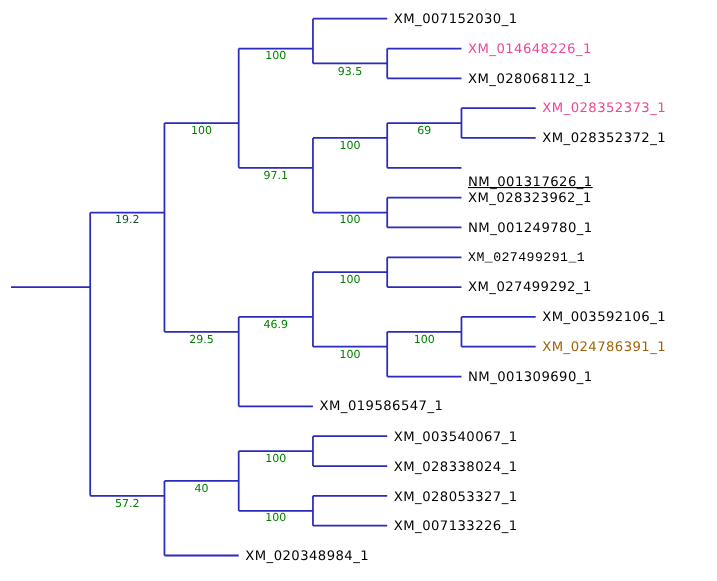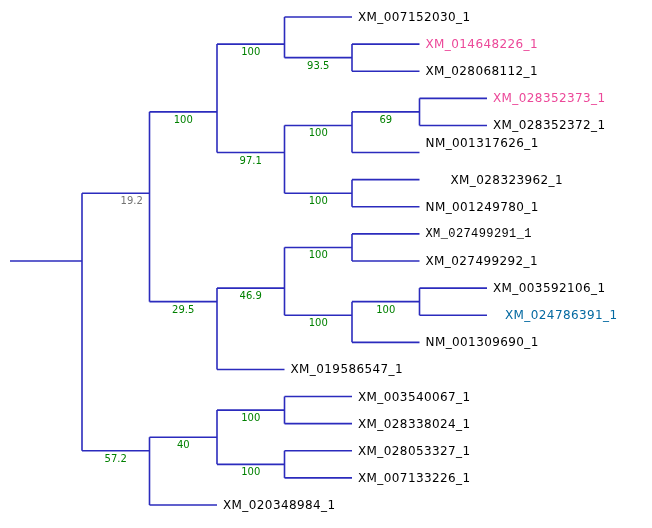--- a/index.html
+++ b/index.html
@@ -81,45 +81,45 @@
       <line x1="284.5" y1="396.55400000000003" x2="284.5" y2="423.665" stroke="#2b2bbd" stroke-width="1.6"></line>
       <line x1="284.5" y1="396.55400000000003" x2="352" y2="396.55400000000003" stroke="#2b2bbd" stroke-width="1.6"></line>
       <line x1="284.5" y1="423.665" x2="352" y2="423.665" stroke="#2b2bbd" stroke-width="1.6"></line>
       <line x1="217" y1="464.3315" x2="284.5" y2="464.3315" stroke="#2b2bbd" stroke-width="1.6"></line>
       <line x1="284.5" y1="450.776" x2="284.5" y2="477.887" stroke="#2b2bbd" stroke-width="1.6"></line>
       <line x1="284.5" y1="450.776" x2="352" y2="450.776" stroke="#2b2bbd" stroke-width="1.6"></line>
       <line x1="284.5" y1="477.887" x2="352" y2="477.887" stroke="#2b2bbd" stroke-width="1.6"></line>
       <line x1="149.5" y1="504.998" x2="217" y2="504.998" stroke="#2b2bbd" stroke-width="1.6"></line>
     </svg>
   <div>
-      <span class="support-label" style="left: 115.75px; top: 195.221px; color: #737373; margin-left: 16px;">19.2</span>
+      <span class="support-label" style="left: 115.75px; top: 195.221px; color: #14532d;">19.2</span>
       <span class="support-label" style="left: 183.25px; top: 113.888px; color: rgb(0, 128, 0);">100</span>
       <span class="support-label" style="left: 250.75px; top: 46.111px; color: rgb(0, 128, 0);">100</span>
       <span class="leaf-label" style="left: 358px; top: 17px; color: rgb(0, 0, 0);">XM_007152030_1</span>
       <span class="support-label" style="left: 318.25px; top: 59.6665px; color: rgb(0, 128, 0);">93.5</span>
       <span class="leaf-label" style="left: 425.5px; top: 44.111px; color: #ec4899;">XM_014648226_1</span>
       <span class="leaf-label" style="left: 425.5px; top: 71.222px; color: rgb(0, 0, 0);">XM_028068112_1</span>
       <span class="support-label" style="left: 250.75px; top: 154.555px; color: rgb(0, 128, 0);">97.1</span>
       <span class="support-label" style="left: 318.25px; top: 127.444px; color: rgb(0, 128, 0);">100</span>
       <span class="support-label" style="left: 385.75px; top: 113.888px; color: rgb(0, 128, 0);">69</span>
       <span class="leaf-label" style="left: 493px; top: 98.333px; color: #ec4899;">XM_028352373_1</span>
       <span class="leaf-label" style="left: 493px; top: 125.444px; color: rgb(0, 0, 0);">XM_028352372_1</span>
-      <span class="leaf-label" style="left: 425.5px; top: 143px; color: rgb(0, 0, 0);">NM_001317626_1</span>
+      <span class="leaf-label" style="left: 425.5px; top: 165px; color: rgb(0, 0, 0); text-decoration: underline;">NM_001317626_1</span>
       <span class="support-label" style="left: 318.25px; top: 195.221px; color: rgb(0, 128, 0);">100</span>
-      <span class="leaf-label" style="left: 425.5px; top: 179.666px; color: rgb(0, 0, 0); margin-left: 25px;">XM_028323962_1</span>
+      <span class="leaf-label" style="left: 425.5px; top: 179.666px; color: rgb(0, 0, 0);">XM_028323962_1</span>
       <span class="leaf-label" style="left: 425.5px; top: 206.777px; color: rgb(0, 0, 0);">NM_001249780_1</span>
       <span class="support-label" style="left: 183.25px; top: 303.666px; color: rgb(0, 128, 0);">29.5</span>
       <span class="support-label" style="left: 250.75px; top: 290.11px; color: rgb(0, 128, 0);">46.9</span>
       <span class="support-label" style="left: 318.25px; top: 249.444px; color: rgb(0, 128, 0);">100</span>
       <span class="leaf-label" style="left: 425.5px; top: 233.888px; color: rgb(0, 0, 0); font-family: Liberation Mono, monospace;">XM_027499291_1</span>
       <span class="leaf-label" style="left: 425.5px; top: 260.999px; color: rgb(0, 0, 0);">XM_027499292_1</span>
       <span class="support-label" style="left: 318.25px; top: 317.221px; color: rgb(0, 128, 0);">100</span>
       <span class="support-label" style="left: 385.75px; top: 303.666px; color: rgb(0, 128, 0);">100</span>
       <span class="leaf-label" style="left: 493px; top: 288.11px; color: rgb(0, 0, 0);">XM_003592106_1</span>
-      <span class="leaf-label" style="left: 505px; top: 315.221px; color: #0369a1; text-align: right;">XM_024786391_1</span>
+      <span class="leaf-label" style="left: 493px; top: 315.221px; color: #a16207; text-align: right;">XM_024786391_1</span>
       <span class="leaf-label" style="left: 425.5px; top: 342.332px; color: rgb(0, 0, 0);">NM_001309690_1</span>
       <span class="leaf-label" style="left: 290.5px; top: 369.443px; color: rgb(0, 0, 0);">XM_019586547_1</span>
       <span class="support-label" style="left: 115.75px; top: 452.776px; color: rgb(0, 128, 0);">57.2</span>
       <span class="support-label" style="left: 183.25px; top: 439.221px; color: rgb(0, 128, 0);">40</span>
       <span class="support-label" style="left: 250.75px; top: 412.11px; color: rgb(0, 128, 0);">100</span>
       <span class="leaf-label" style="left: 358px; top: 396.554px; color: rgb(0, 0, 0);">XM_003540067_1</span>
       <span class="leaf-label" style="left: 358px; top: 423.665px; color: rgb(0, 0, 0);">XM_028338024_1</span>
       <span class="support-label" style="left: 250.75px; top: 466.332px; color: rgb(0, 128, 0);">100</span>
       <span class="leaf-label" style="left: 358px; top: 450.776px; color: rgb(0, 0, 0);">XM_028053327_1</span>
       <span class="leaf-label" style="left: 358px; top: 477.887px; color: rgb(0, 0, 0);">XM_007133226_1</span>

